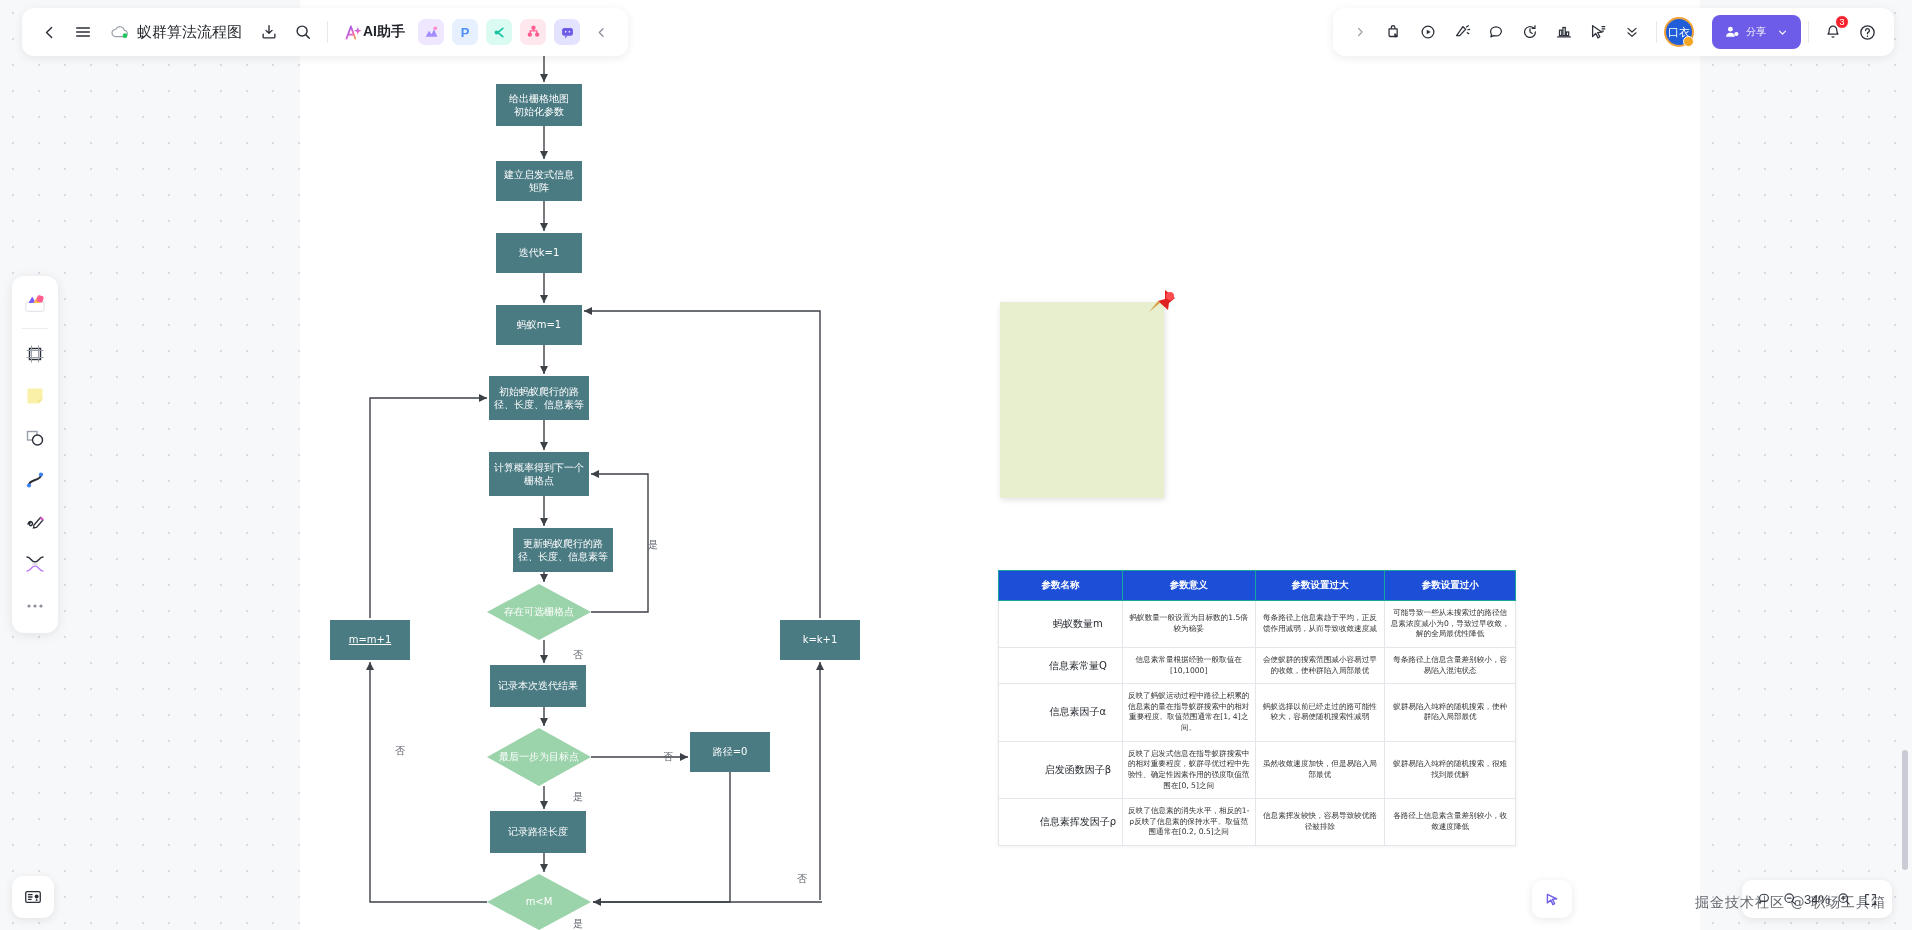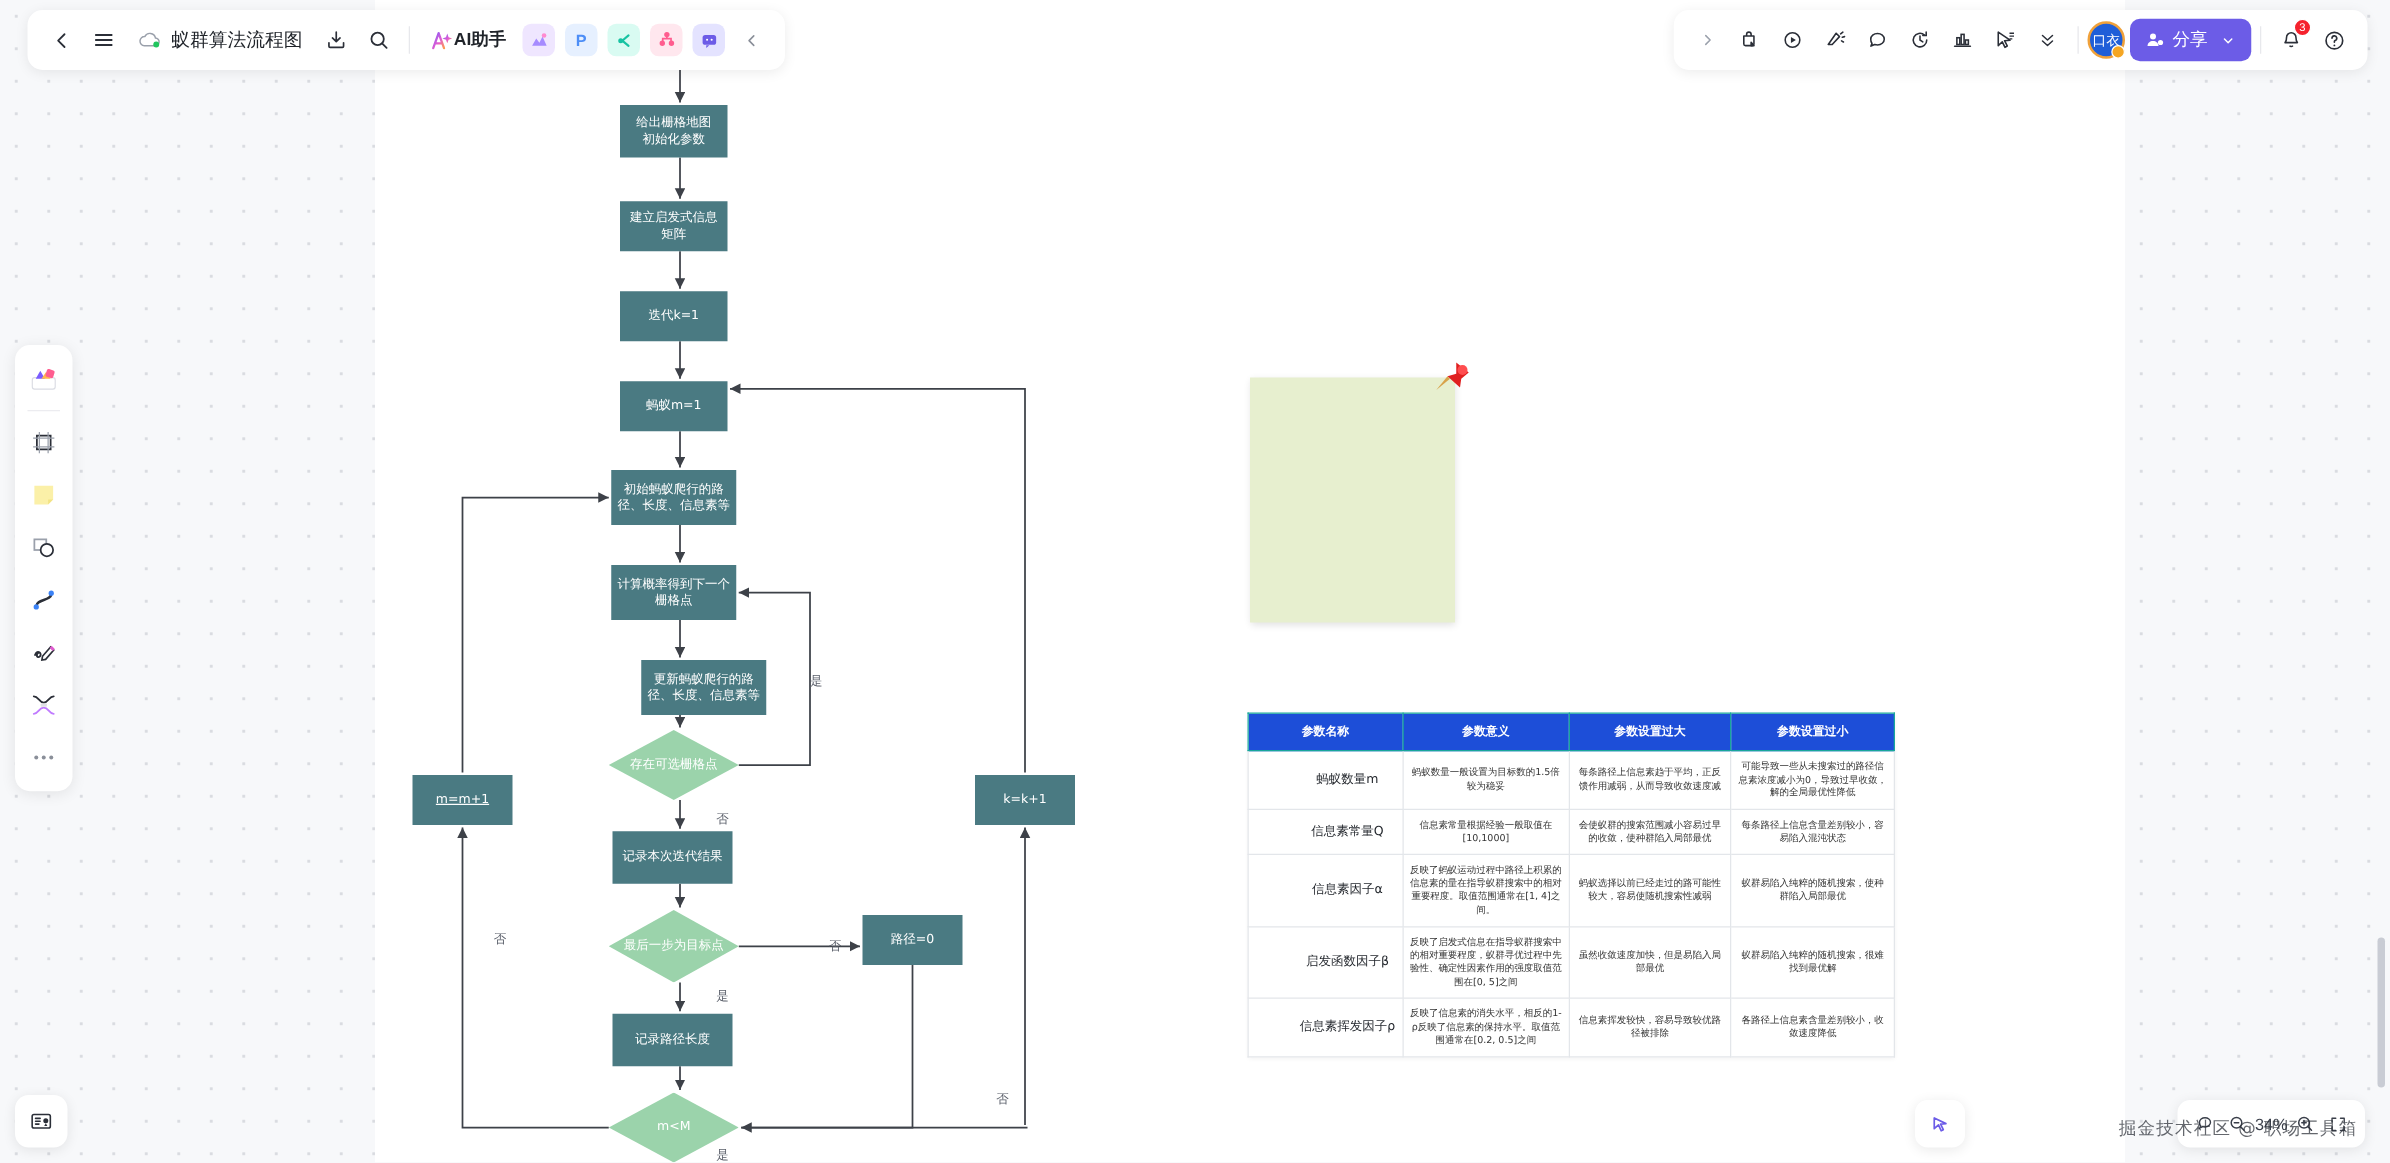--- a/index.html
+++ b/index.html
@@ -77,22 +77,22 @@
     background: #1f5ed8; color: #fff; font-size: 11px;
     display: flex; align-items: center; justify-content: center;
     border: 2px solid #f0a13a; position: relative; cursor: pointer;
   }
   .avatar::after{
     content:''; position:absolute; right:-2px; bottom:-2px; width:9px;height:9px;
     border-radius:50%; background:#f5a623; border:1.5px solid #fff;
   }
   .share-btn {
     display: flex; align-items: center; gap: 6px; height: 34px; padding: 0 12px;
-    background: #6c5ce7; border-radius: 8px; color: #fff; font-size: 14px;
-    cursor: pointer; margin-left: 4px; font-weight: 500; text-align: center;
+    background: #6c5ce7; border-radius: 8px; color: #fff; font-size: 10px;
+    cursor: pointer; margin-left: 18px; font-weight: 500; text-align: center;
   }
   .bell-wrap { position: relative; }
   .badge {
     position: absolute; top: 0px; right: 1px; min-width: 14px; height: 14px;
     background: #f5222d; color: #fff; border-radius: 7px; font-size: 9px;
     display: flex; align-items: center; justify-content: center; padding: 0 3px;
     border: 1.5px solid #fff;
   }
 
   

